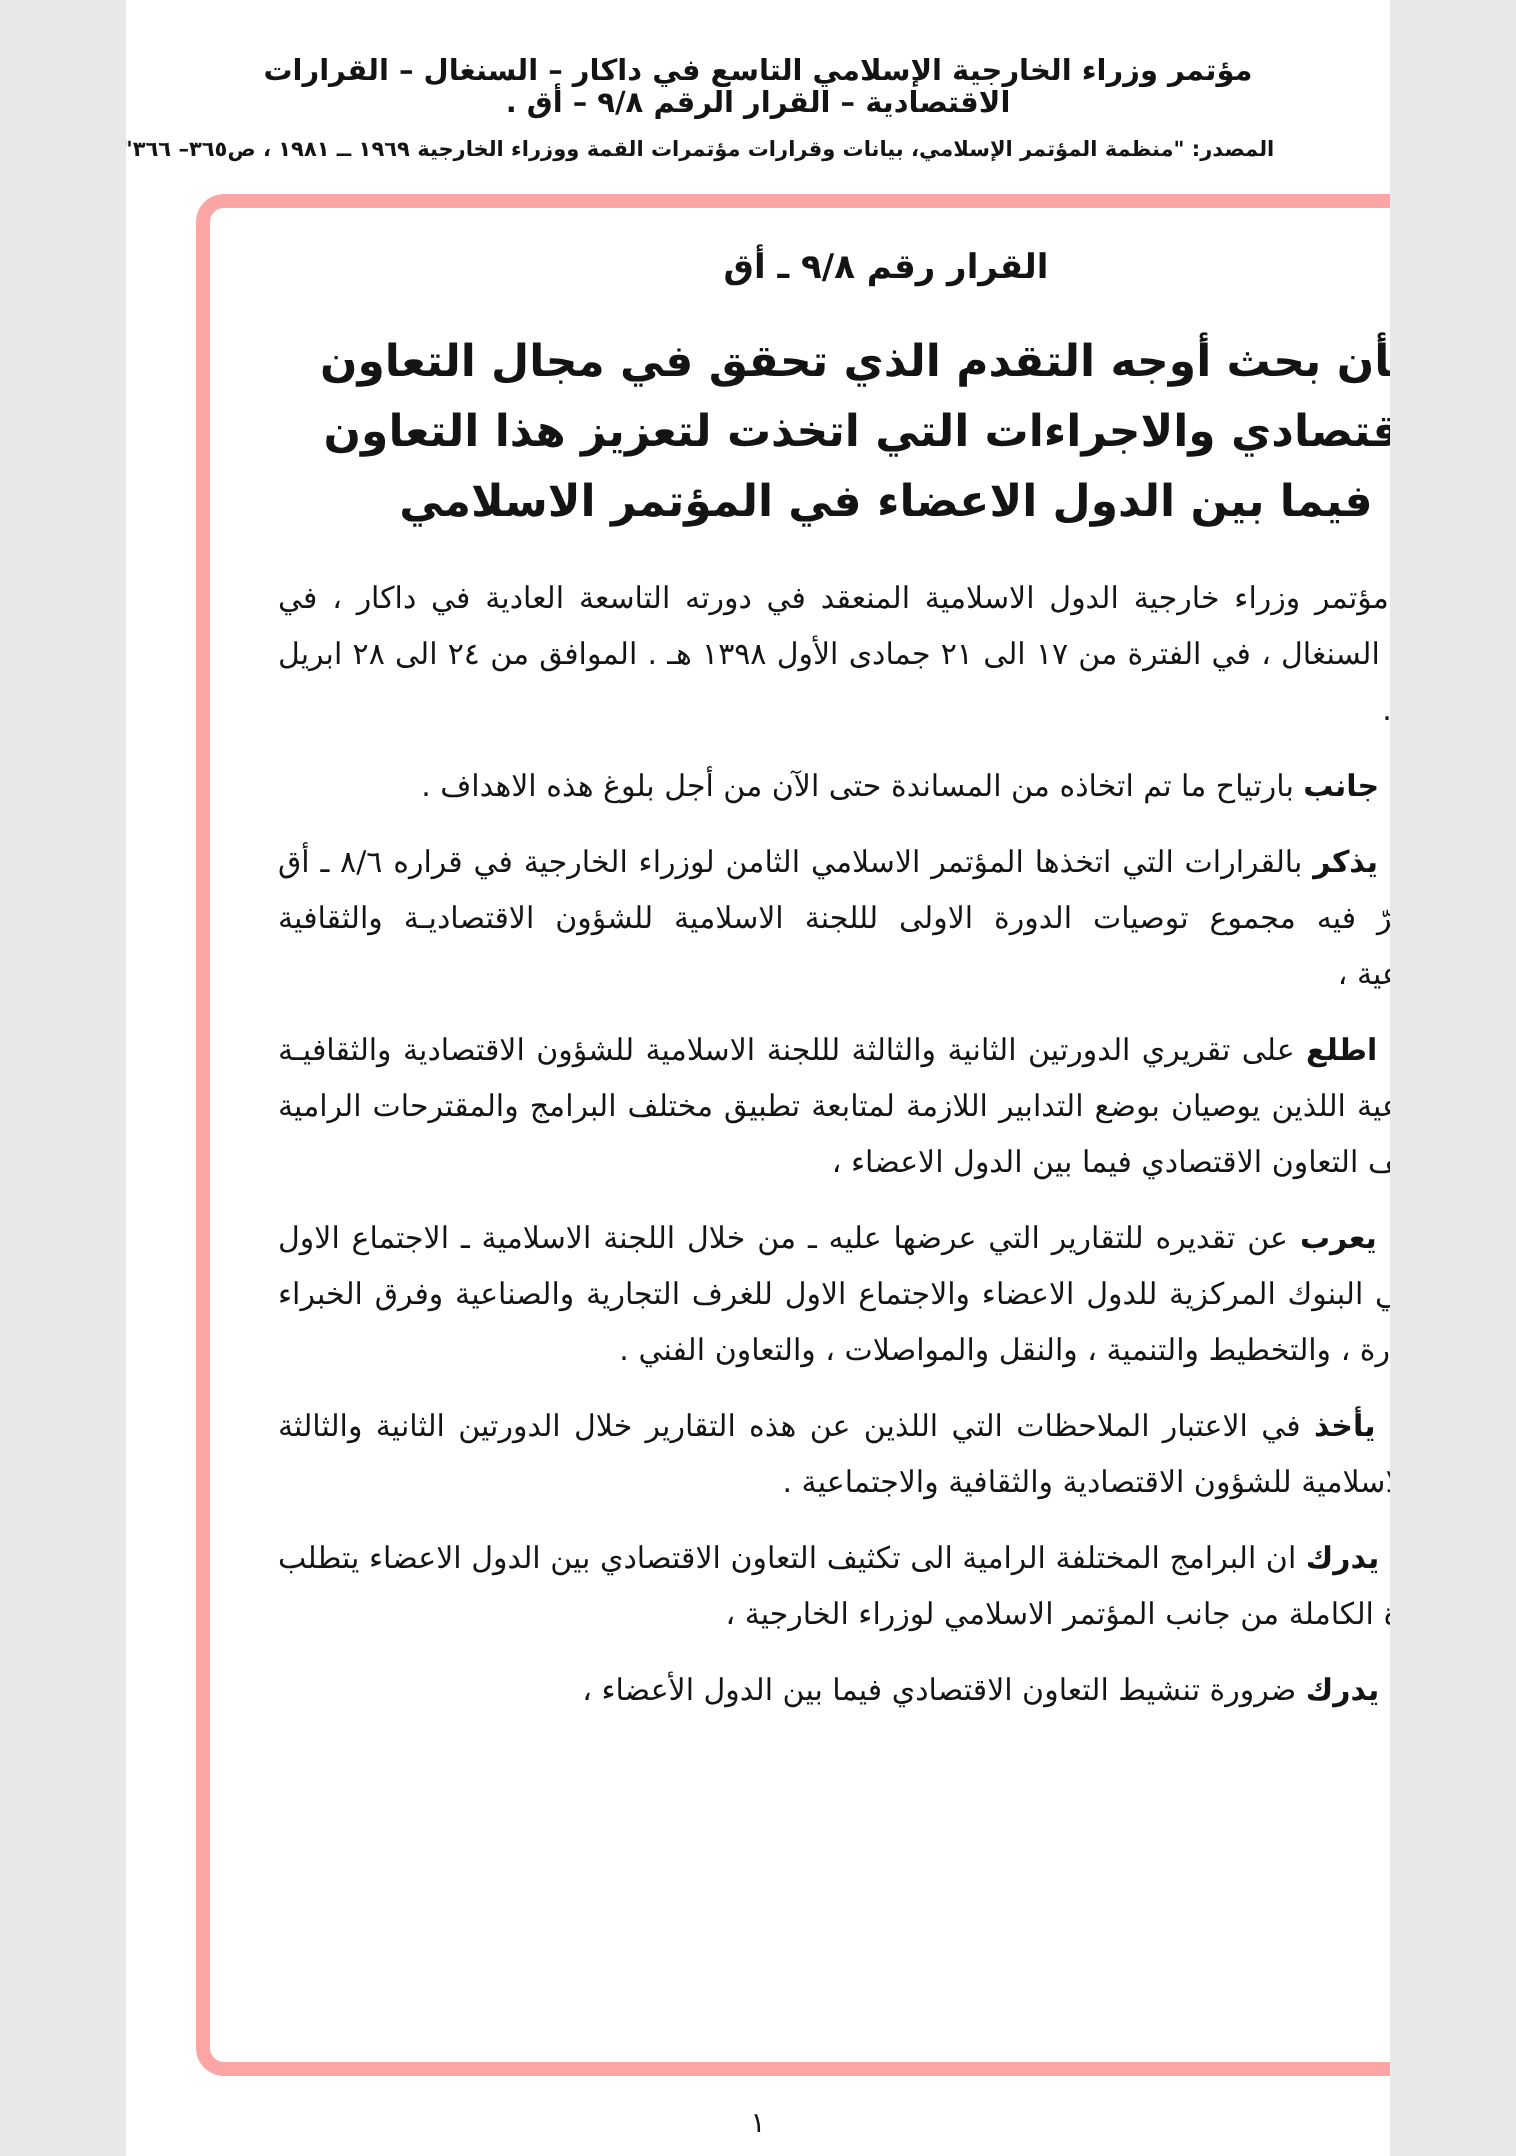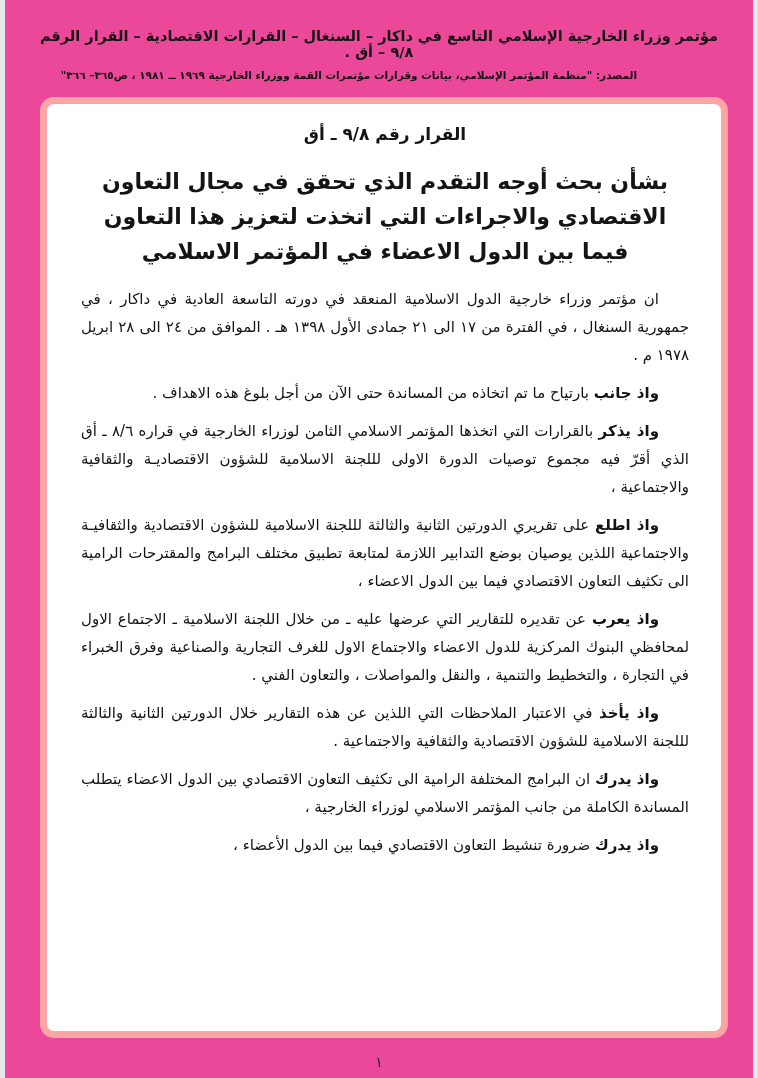--- a/index.html
+++ b/index.html
@@ -1,21 +1,21 @@
 <!DOCTYPE html>
 <html><head>
 <meta charset="utf-8">
 <style>
   html, body { margin: 0; padding: 0; background: #e8e8e8; }
   .page {
     position: relative;
-    width: 748px;
+    width: 632px;
     height: 1078px;
     margin: 0 auto;
-    background: #ec4899;
+    background: #ffffff;
     font-family: "DejaVu Sans", sans-serif;
     color: #141414;
     overflow: hidden;
   }
   .header {
     direction: rtl;
     text-align: center;
     padding-top: 28px;
   }
   .header-line1 {

